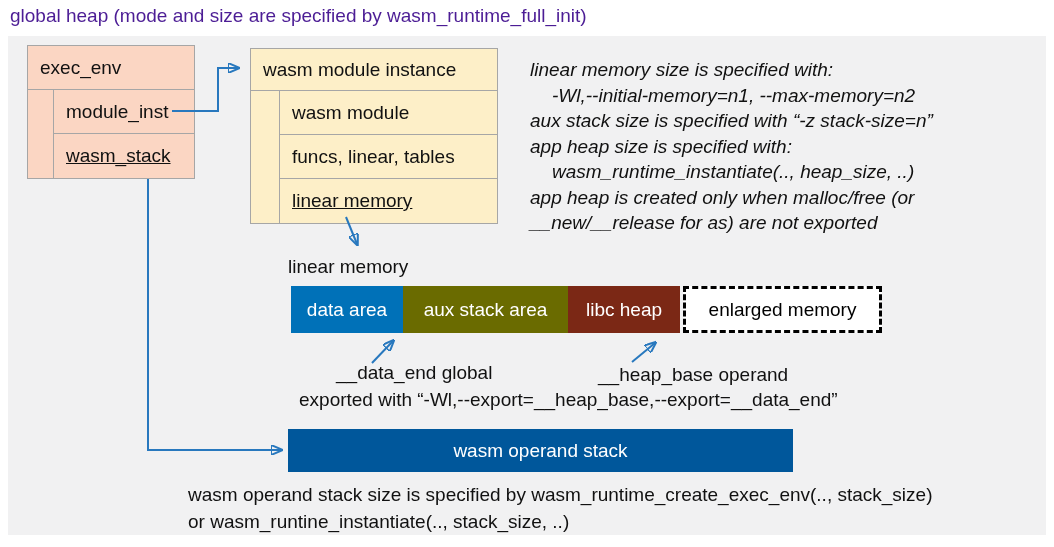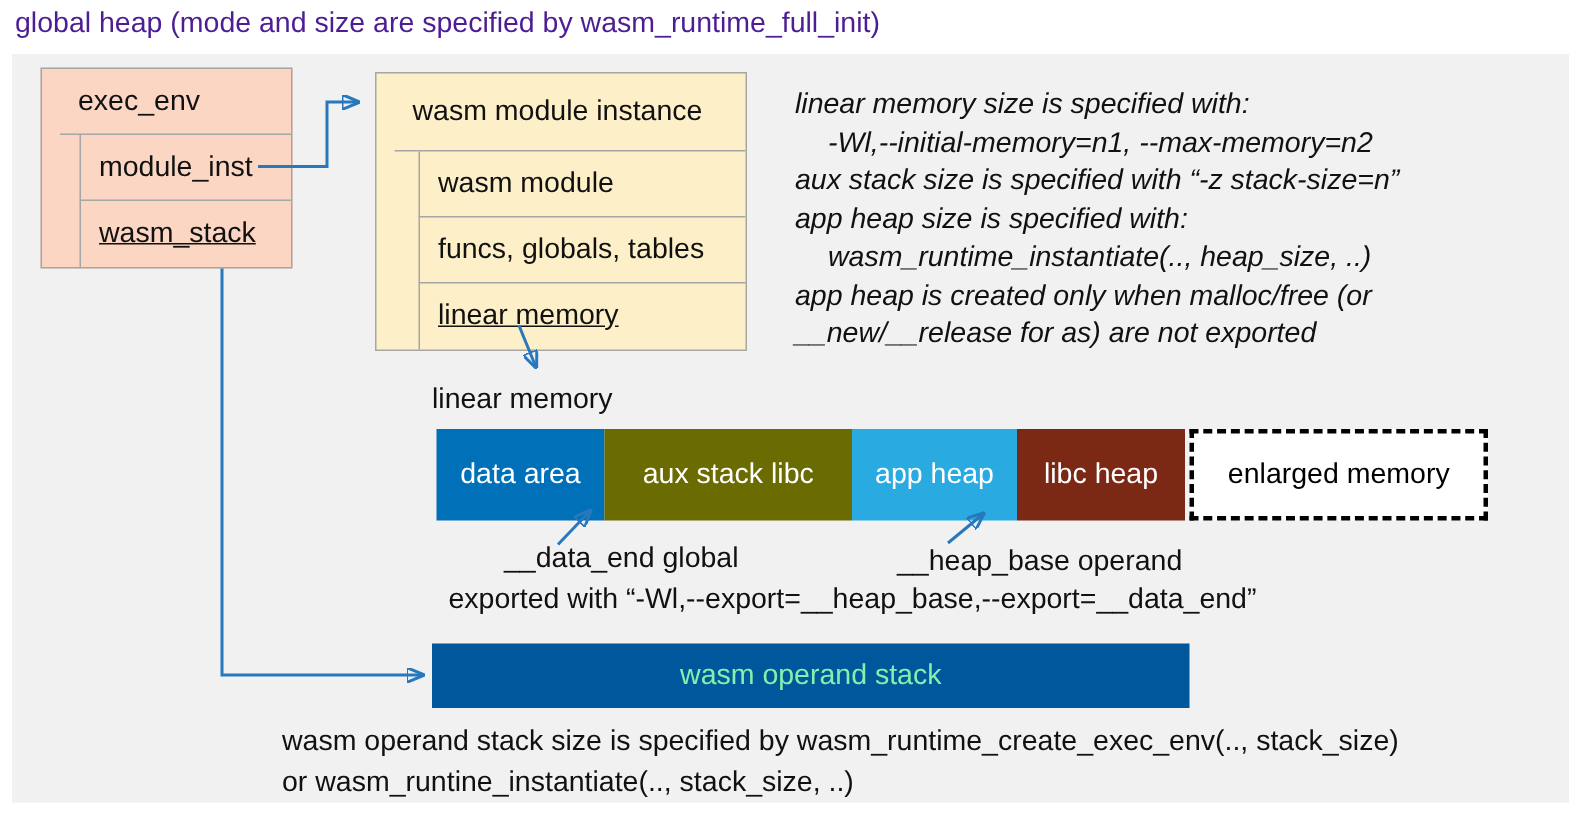--- a/index.html
+++ b/index.html
@@ -8,57 +8,57 @@
   .stage { position: relative; width: 1054px; height: 547px; background: #ffffff; overflow: hidden; }
 
   .title { position: absolute; left: 10px; top: 5px; font-size: 19px; color: #4c1d95; white-space: nowrap; }
 
   .panel { position: absolute; left: 8px; top: 36px; width: 1038px; height: 499px; background: #f1f1f2; }
 
   
   .struct-box { position: absolute; border: 1px solid #a6a6a6; font-size: 19px; }
   .struct-box.pink  { background: #fbd6c3; }
   .struct-box.cream { background: #fdefc8; }
-  .struct-header { display: flex; align-items: center; padding-left: 12px; border-bottom: 1px solid #a6a6a6; white-space: nowrap; margin-left: 12px; }
+  .struct-header { display: flex; align-items: center; padding-left: 12px; border-bottom: 1px solid #a6a6a6; white-space: nowrap; }
   .struct-rows { }
   .struct-row { display: flex; align-items: center; padding-left: 12px; border-left: 1px solid #a6a6a6; border-bottom: 1px solid #a6a6a6; white-space: nowrap; }
   .struct-row:last-child { border-bottom: none; text-decoration: underline; }
 
   #exec-env-box { left: 27px; top: 45px; width: 168px; }
   #exec-env-box .struct-header { height: 44px; }
   #exec-env-box .struct-rows { margin-left: 25px; }
   #exec-env-box .struct-row { height: 44px; }
 
   #module-instance-box { left: 250px; top: 48px; width: 248px; }
-  #module-instance-box .struct-header { height: 52px; }
+  #module-instance-box .struct-header { height: 42px; }
   #module-instance-box .struct-rows { margin-left: 28px; }
   #module-instance-box .struct-row { height: 44px; }
 
   
   .notes-right { position: absolute; left: 530px; top: 57px; font-size: 19px; line-height: 25.5px; font-style: italic; }
   .notes-right .line { white-space: nowrap; }
   .notes-right .indent { padding-left: 22px; }
 
   
   .lm-label { position: absolute; left: 288px; top: 256px; font-size: 19px; white-space: nowrap; }
-  .membar { position: absolute; left: 291px; top: 286px; height: 61px; display: flex; }
+  .membar { position: absolute; left: 291px; top: 286px; height: 47px; display: flex; }
   .seg { display: flex; align-items: center; justify-content: center; font-size: 19px; color: #ffffff; white-space: nowrap; }
   .seg-data     { width: 112px; background: #0071b8; }
   .seg-aux      { width: 165px; background: #6a6b00; }
   .seg-appheap  { width: 110px; background: #29abe2; }
   .seg-libcheap { width: 112px; background: #7b2815; }
   .seg-enlarged { width: 199px; margin-left: 3px; background: #ffffff; color: #000000; border: 3px dashed #000000; }
 
   .lbl-data-end  { position: absolute; left: 336px; top: 362px; font-size: 19px; white-space: nowrap; }
   .lbl-heap-base { position: absolute; left: 598px; top: 364px; font-size: 19px; white-space: nowrap; }
   .export-note   { position: absolute; left: 299px; top: 389px; font-size: 19px; white-space: nowrap; }
 
   
   .operand-bar { position: absolute; left: 288px; top: 429px; width: 505px; height: 43px; background: #00579b;
-                 display: flex; align-items: center; justify-content: center; color: #86efac; font-size: 19px; }
+                 display: flex; align-items: center; justify-content: center; color: #ffffff; font-size: 19px; }
   .bottom-notes { position: absolute; left: 188px; top: 481px; font-size: 19px; line-height: 27px; }
   .bottom-notes .line { white-space: nowrap; }
 
   svg.connectors { position: absolute; left: 0; top: 0; width: 1054px; height: 547px; pointer-events: none; }
   svg.connectors path { stroke: #2878be; stroke-width: 2; fill: none; }
 </style>
 </head>
 <body>
 
 <div class="stage">
@@ -72,40 +72,39 @@
     <div class="struct-rows">
       <div class="struct-row">module_inst</div>
       <div class="struct-row">wasm_stack</div>
     </div>
   </div>
 
   <div class="struct-box cream" id="module-instance-box">
     <div class="struct-header">wasm module instance</div>
     <div class="struct-rows">
       <div class="struct-row">wasm module</div>
-      <div class="struct-row">funcs, globals, tables</div>
+      <div class="struct-row">funcs, linear, tables</div>
       <div class="struct-row">linear memory</div>
     </div>
   </div>
 
   <div class="notes-right">
     <div class="line">linear memory size is specified with:</div>
     <div class="line indent">-Wl,--initial-memory=n1, --max-memory=n2</div>
     <div class="line">aux stack size is specified with “-z stack-size=n”</div>
     <div class="line">app heap size is specified with:</div>
     <div class="line indent">wasm_runtime_instantiate(.., heap_size, ..)</div>
     <div class="line">app heap is created only when malloc/free (or</div>
     <div class="line">__new/__release for as) are not exported</div>
   </div>
 
   <div class="lm-label">linear memory</div>
   <div class="membar">
     <div class="seg seg-data">data area</div>
-    <div class="seg seg-aux">aux stack libc</div>
-    <div class="seg seg-appheap">app heap</div>
+    <div class="seg seg-aux">aux stack area</div>
     <div class="seg seg-libcheap">libc heap</div>
     <div class="seg seg-enlarged">enlarged memory</div>
   </div>
 
   <div class="lbl-data-end">__data_end global</div>
   <div class="lbl-heap-base">__heap_base operand</div>
   <div class="export-note">exported with “-Wl,--export=__heap_base,--export=__data_end”</div>
 
   <div class="operand-bar">wasm operand stack</div>
   <div class="bottom-notes">

